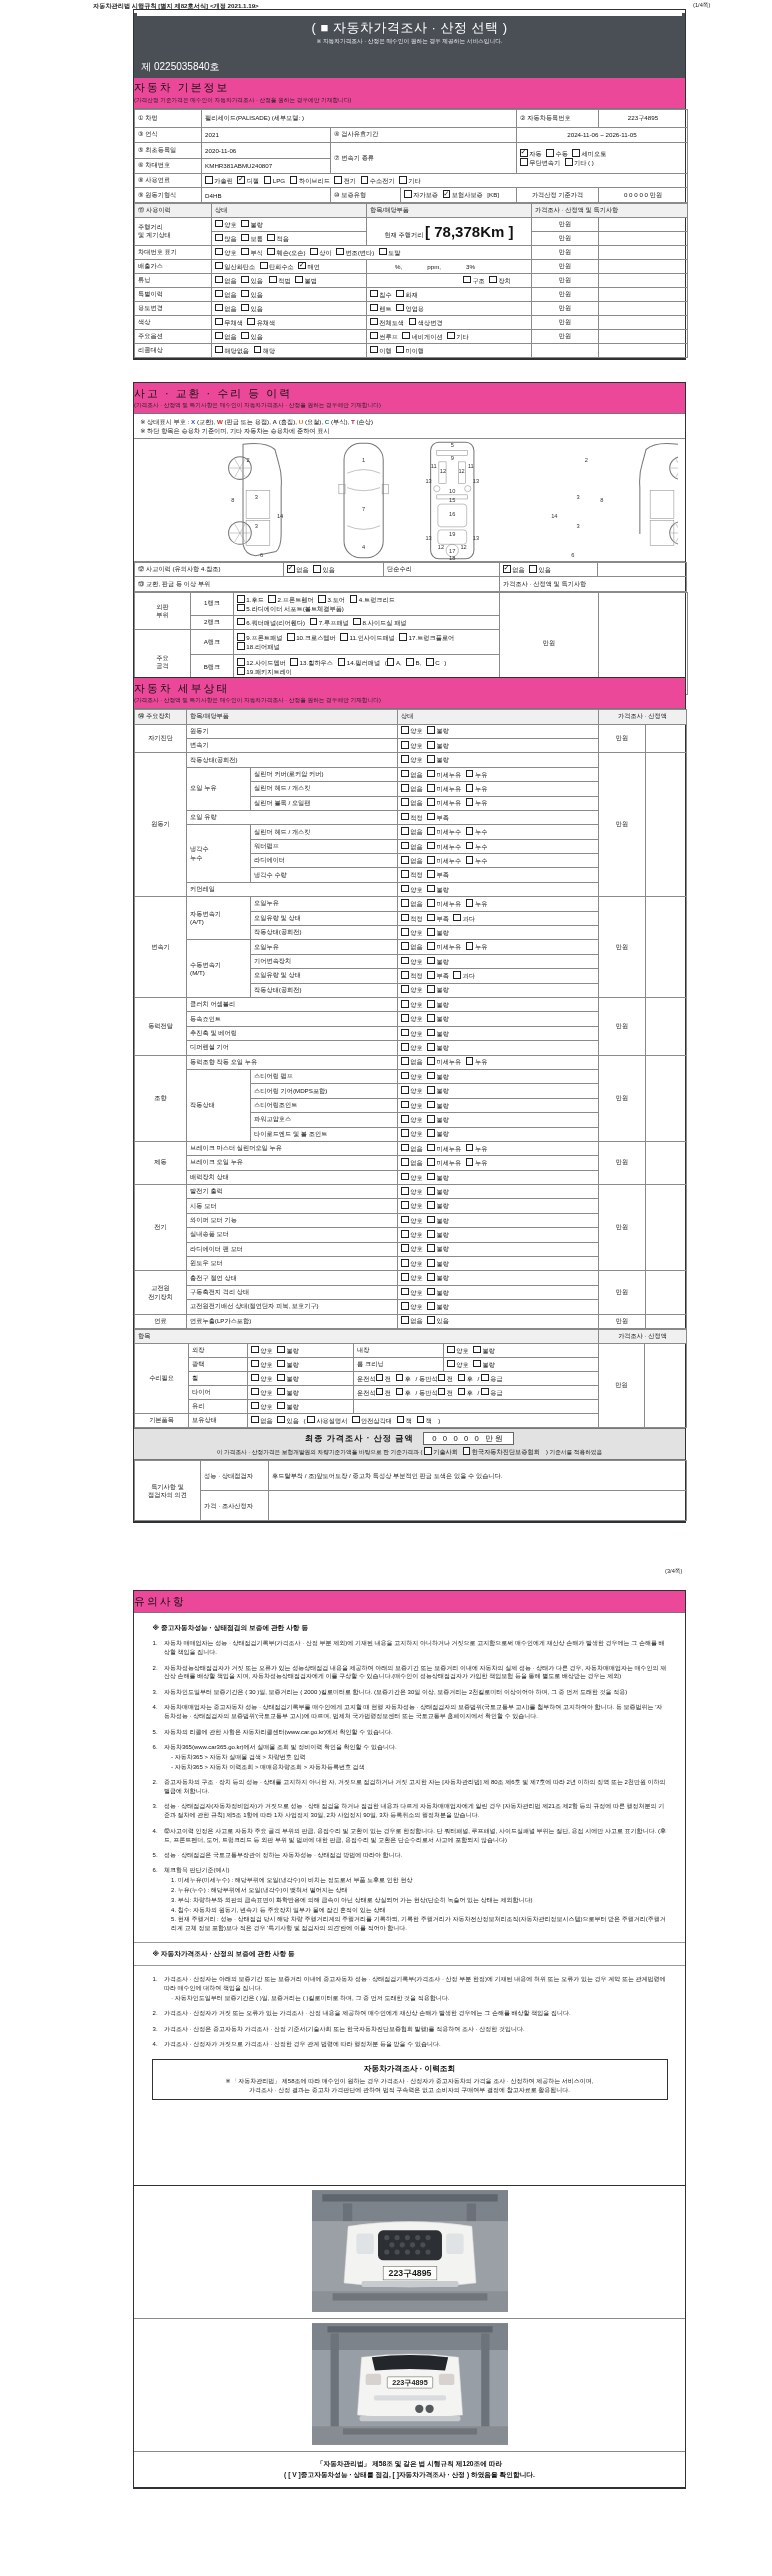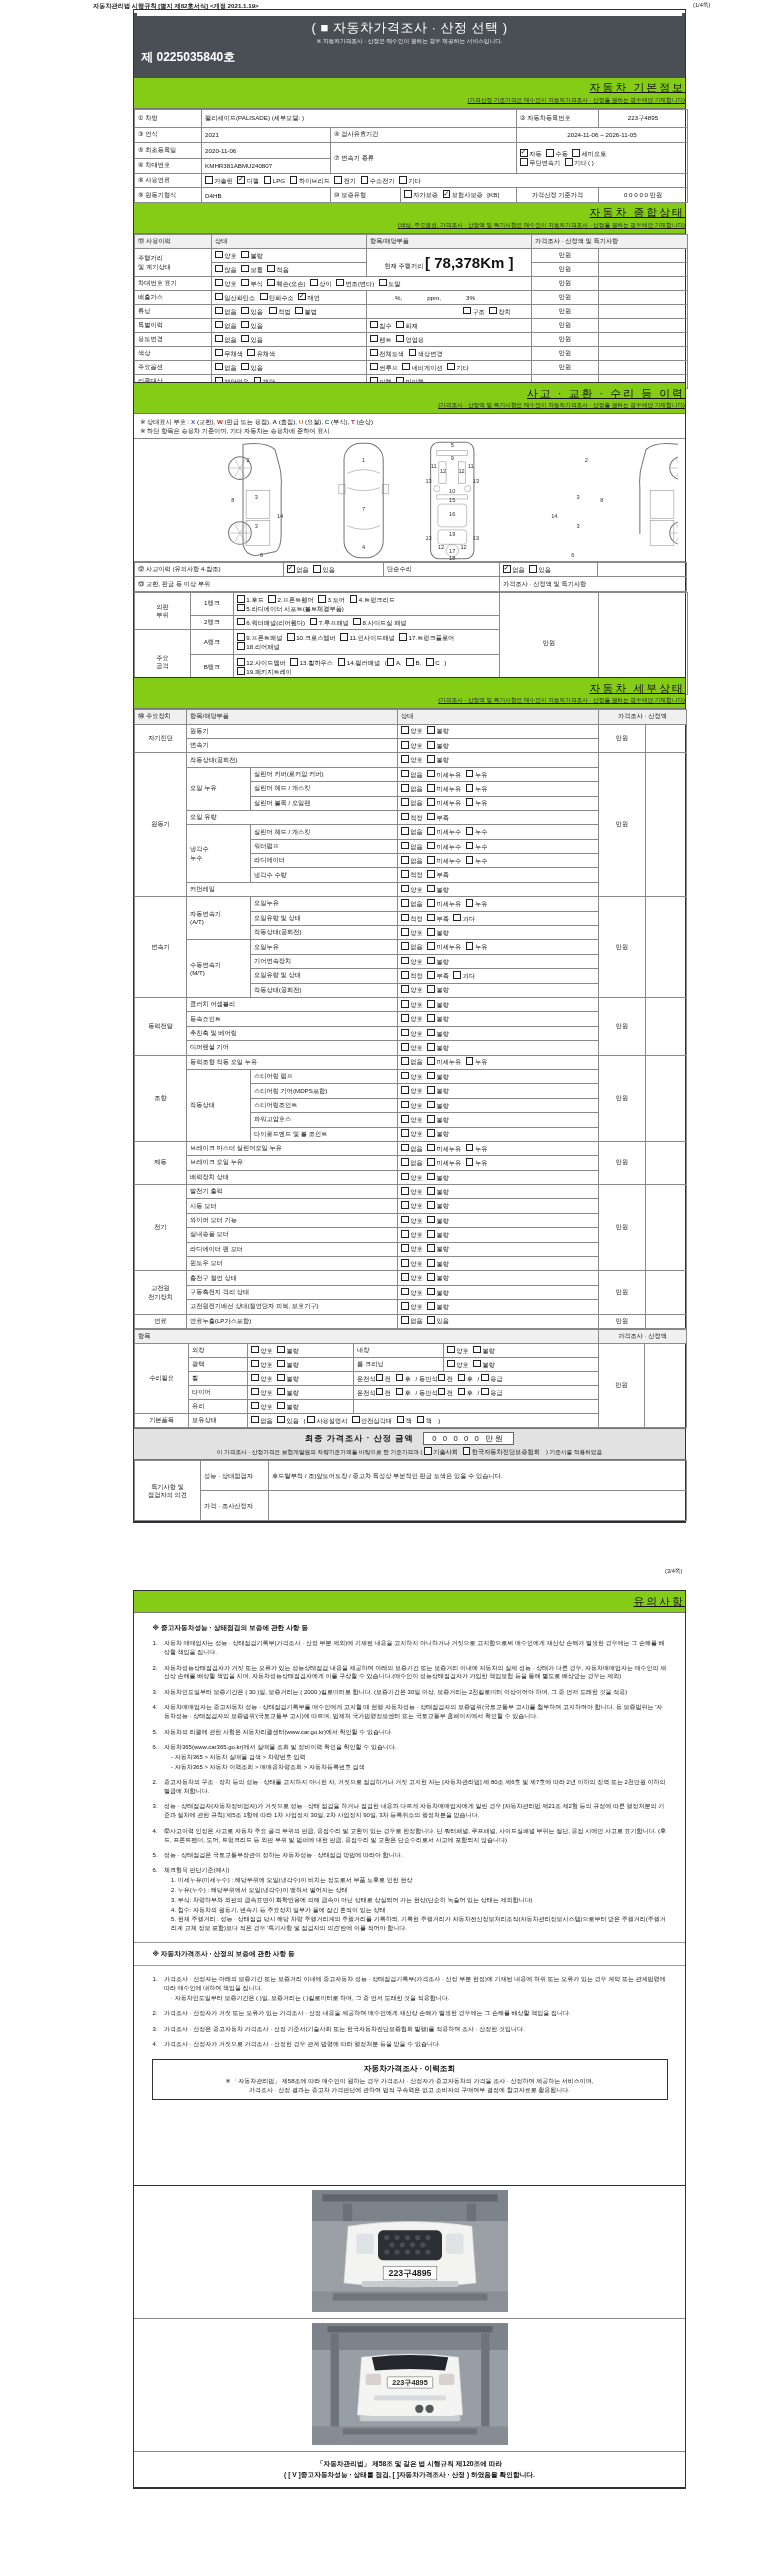--- a/index.html
+++ b/index.html
@@ -17,23 +17,23 @@
   #blk2{top:382px;}
   #blk3{top:677px;}
   #blk4{top:1590px;height:706px;}
   #blk5{top:2185px;}
   
   .dkhdr{background:#4a4f55;color:#fff;height:65px;position:relative;}
   .dkhdr .stripe{height:3.6px;background:#ffffff;margin:2.6px 3.1px 0 3.1px;}
   .dkhdr .t{font-size:14px;font-weight:bold;text-align:center;letter-spacing:1.5px;margin-top:5.2px;}
   .dkhdr .s{font-size:13px;text-align:center;margin-top:2.1px;letter-spacing:0.5px;}
   .dkhdr .n{font-size:5.7px;text-align:center;margin-top:1.5px;color:#eee;}
-  .dkhdr .docno{position:absolute;left:7.2px;bottom:12px;font-size:12px;font-weight:bold;}
-  
-  .band{background:#84cc16;border-bottom:0.5px solid #777;text-align:right;padding:3.6px 0 3.1px 0;text-decoration:underline;}
+  .dkhdr .docno{position:absolute;left:7.2px;bottom:4px;font-size:10px;font-weight:normal;}
+  
+  .band{background:#ec4899;border-bottom:0.5px solid #777;text-align:left;padding:3.6px 0 3.1px 0;}
   .band .bt{font-size:10.8px;letter-spacing:2.1px;color:#111;}
   .band .bs{font-size:5.7px;color:#222;margin-top:1.5px;}
   
   table.frm{width:100%;border-collapse:collapse;table-layout:fixed;}
   .frm td,.frm th{border:0.5px solid #8a8a8a;font-size:6.2px;padding:0.5px 3.1px;vertical-align:middle;
                   overflow:hidden;white-space:nowrap;text-align:left;font-weight:normal;}
   .frm .hd{background:#f0f0f0;}
   .frm .ctr{text-align:center;}
   .frm .price{text-align:center;}
   .frm .two{white-space:normal;line-height:8.2px;}
@@ -139,24 +139,20 @@
               <td>⑨ 원동기형식</td>
               <td>D4HB</td>
               <td>⑩ 보증유형</td>
               <td><span class="cb"><span class="bx"></span>자가보증</span><span class="cb"><span class="bx ck"></span>보험사보증</span><span>[KB]</span></td>
               <td class="ctr">가격산정 기준가격</td>
               <td class="ctr">0 0 0 0 0 만원</td>
             </tr>
           </tbody>
         </table>
       </div>
-    <div class="band">
-      <div class="bt">자동차 종합상태</div>
-      <div class="bs">(색상, 주요옵션, 가격조사 · 산정액 및 특기사항은 매수인이 자동차가격조사 · 산정을 원하는 경우에만 기재합니다)</div>
-    </div>
     <div id="t-comp">
         <table class="frm">
           <colgroup>
             <col style="width: 77px;">
             <col style="width: 155px;">
             <col style="width: 165px;">
             <col style="width: 67px;">
             <col style="width: 89px;">
           </colgroup>
           <tbody>

